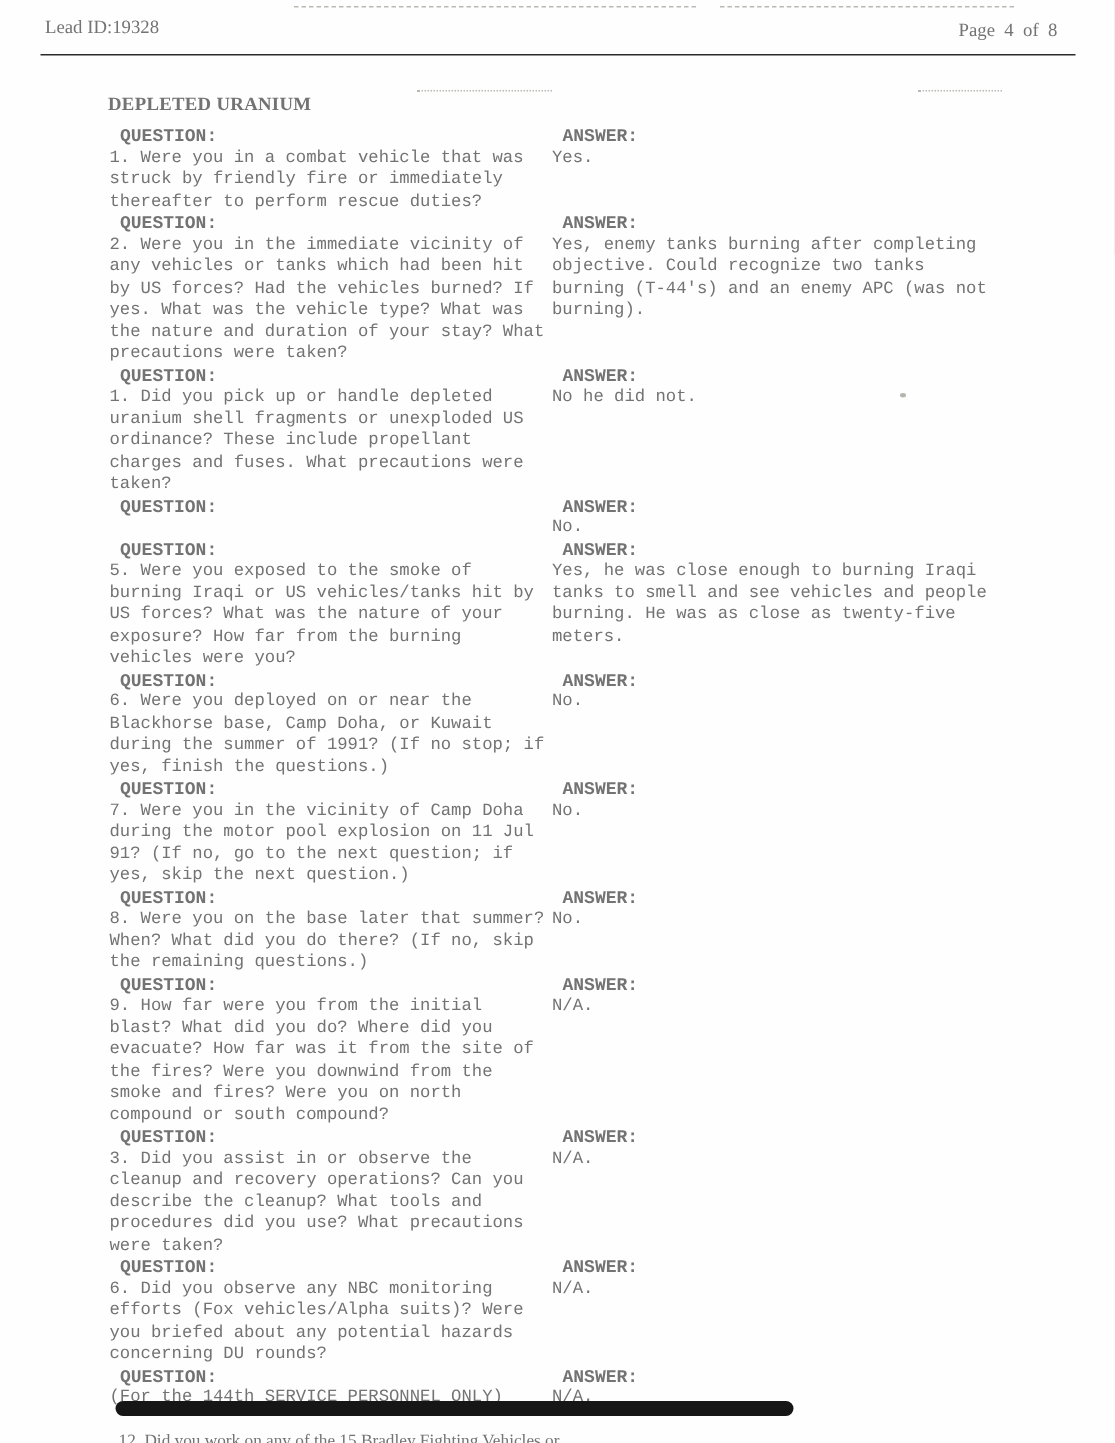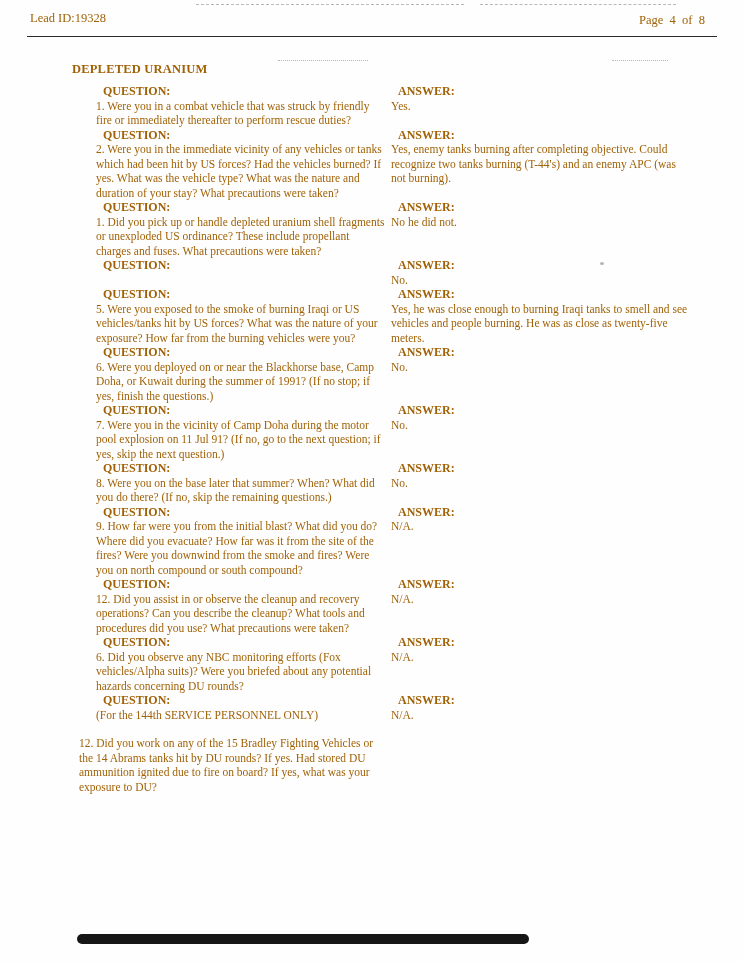--- a/index.html
+++ b/index.html
@@ -2,21 +2,21 @@
 <html><head>
 <meta charset="utf-8">
 <style>
   html, body { margin:0; padding:0; background:#e8e8e8; }
   .page {
     position:relative;
     width:743px; height:962px;
     margin:0 auto;
     background:#fefefe;
     font-family:"Liberation Serif", serif;
-    color:#a16207;
+    color:#737373;
     overflow:hidden;
   }
   .header-lead {
     position:absolute; left:30px; top:11px;
     font-size:12.5px;
   }
   .header-page {
     position:absolute; right:38px; top:13px;
     font-size:12.5px; white-space:pre;
   }
@@ -39,21 +39,21 @@
     width:452px; height:10px;
     background:#161616; border-radius:5px;
   }
   .content {
     position:absolute; left:72px; top:62px; width:642px;
   }
   .section-title {
     font-weight:bold; font-size:12.5px; letter-spacing:.2px;
     margin:0 0 7px 0;
   }
-  .qa { margin-left:24px; }
+  .qa { margin-left:1px;font-family:Liberation Mono, monospace; }
   .qa-row { display:flex; align-items:flex-start; }
   .q-col { width:292px; flex-shrink:0; }
   .a-col { flex:1; padding-left:3px; }
   .q-label, .a-label {
     font-weight:bold; font-size:12px; line-height:14.5px;
     padding-left:7px;
   }
   .q-text, .a-text {
     font-size:11.5px; line-height:14.5px;
   }
@@ -180,21 +180,21 @@
         </div>
         <div class="a-col">
           <div class="a-label">ANSWER:</div>
           <div class="a-text">N/A.</div>
         </div>
       </div>
 
       <div class="qa-row">
         <div class="q-col">
           <div class="q-label">QUESTION:</div>
-          <div class="q-text">12. Did you assist in or observe the cleanup and recovery operations? Can you describe the cleanup? What tools and procedures did you use? What precautions were taken?</div>
+          <div class="q-text">3. Did you assist in or observe the cleanup and recovery operations? Can you describe the cleanup? What tools and procedures did you use? What precautions were taken?</div>
         </div>
         <div class="a-col">
           <div class="a-label">ANSWER:</div>
           <div class="a-text">N/A.</div>
         </div>
       </div>
 
       <div class="qa-row">
         <div class="q-col">
           <div class="q-label">QUESTION:</div>

